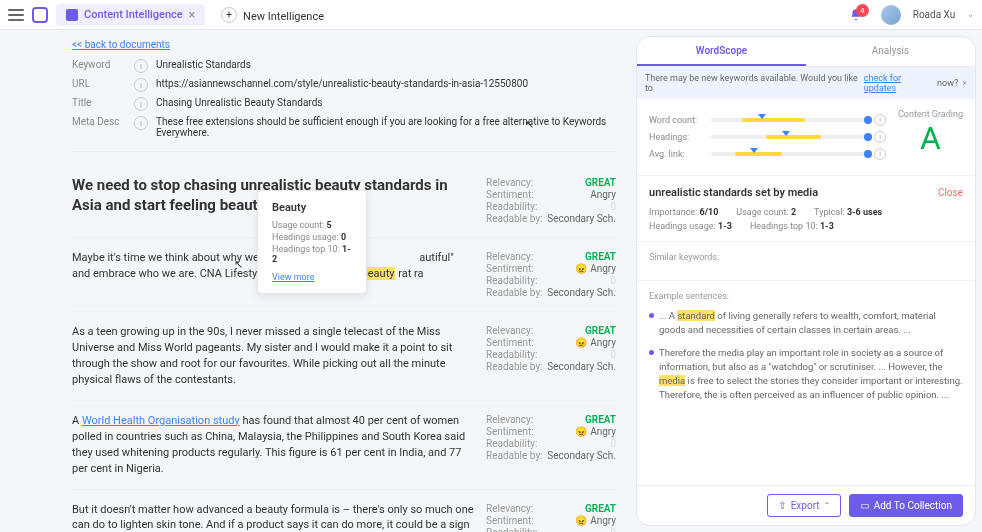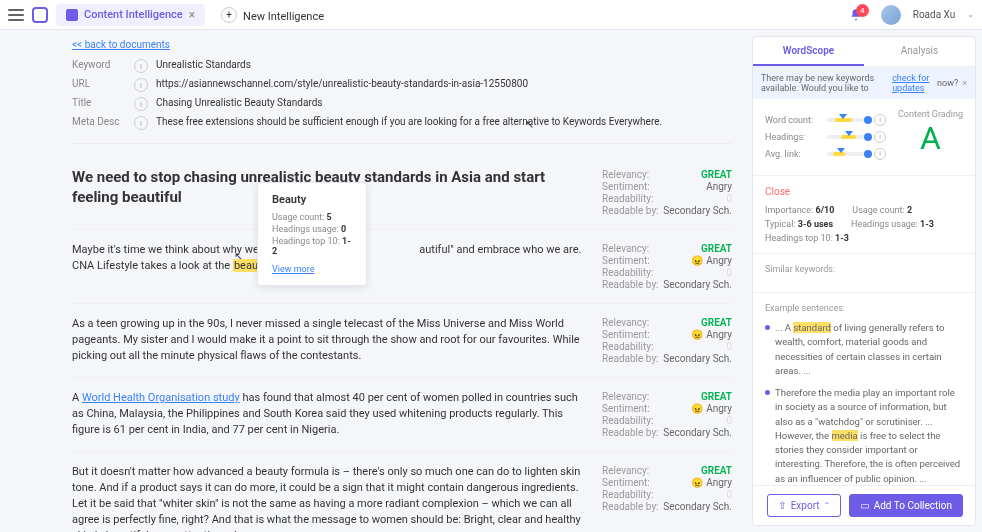--- a/index.html
+++ b/index.html
@@ -41,21 +41,21 @@
 .sval{color:#666}
 .sval.great{color:#00b14f;font-weight:600}
 .sval.zero{color:#ddd}
 .emoji{font-size:10px;margin-right:2px}
 .tooltip{position:absolute;left:185px;top:26px;background:#fff;border:1px solid #e5e5ed;border-radius:4px;box-shadow:0 2px 8px rgba(0,0,0,0.1);padding:10px 14px;width:110px;z-index:10}
 .tooltip h4{font-size:11px;font-weight:600;margin-bottom:6px}
 .tooltip .trow{font-size:9px;color:#888;margin:2px 0}
 .tooltip .trow b{color:#333}
 .tooltip .vm{color:#3b82f6;text-decoration:underline;font-size:9px;cursor:pointer;margin-top:6px;display:inline-block}
 .cursor{position:absolute;font-size:11px;pointer-events:none}
-.right{width:224px;background:#fff;border:1px solid #e5e5ed;border-radius:4px;margin:6px 6px 6px 0;display:flex;flex-direction:column;overflow:hidden}
+.right{width:340px;background:#fff;border:1px solid #e5e5ed;border-radius:14px;margin:6px 6px 6px 0;display:flex;flex-direction:column;overflow:hidden}
 .rtabs{display:flex;border-bottom:1px solid #eee}
 .rtab{flex:1;text-align:center;padding:8px 0;font-size:10px;color:#999;cursor:pointer}
 .rtab.active{color:#6c5ce7;font-weight:600;border-bottom:2px solid #6c5ce7}
 .alert{background:#eef4ff;padding:6px 8px;font-size:9px;color:#666;display:flex;align-items:center;gap:4px}
 .alert a{color:#3b82f6;text-decoration:underline}
 .alert .cx{margin-left:auto;color:#999;cursor:pointer}
 .metrics{padding:10px 12px;border-bottom:1px solid #f0f0f0;display:flex;gap:12px}
 .metleft{flex:1}
 .mmrow{display:flex;align-items:center;gap:6px;margin:5px 0;font-size:9px;color:#888}
 .mmlabel{width:56px}
@@ -299,20 +299,21 @@
             <span class="ii">i</span>
           </div>
       </div>
       <div class="metright">
         <div class="glabel">Content Grading</div>
         <div class="grade">A</div>
       </div>
     </div>
     <div class="kw">
       <div class="kwhead">
+        <span class="kwtitle">unrealistic standards set by media</span>
         <span class="close">Close</span>
       </div>
       <div class="kwstats">
         <span><span>Importance:</span> <b>6/10</b></span>
         <span><span>Usage count:</span> <b>2</b></span>
         <span><span>Typical:</span> <b>3-6 uses</b></span>
         <span><span>Headings usage:</span> <b>1-3</b></span>
         <span><span>Headings top 10:</span> <b>1-3</b></span>
       </div>
     </div>

